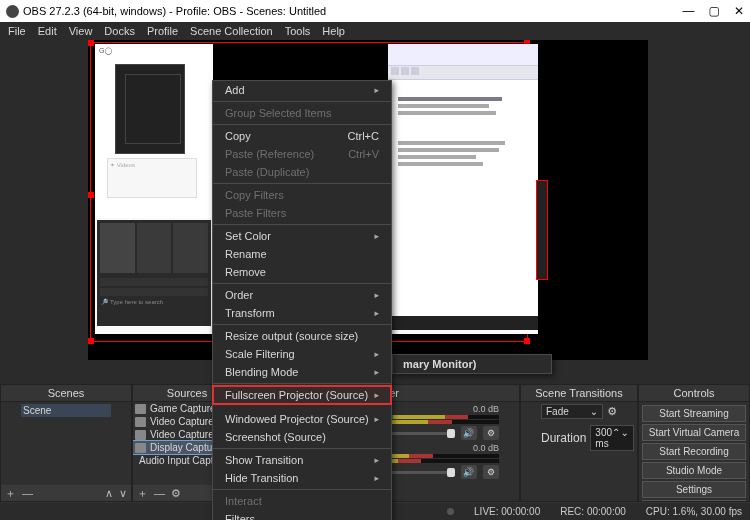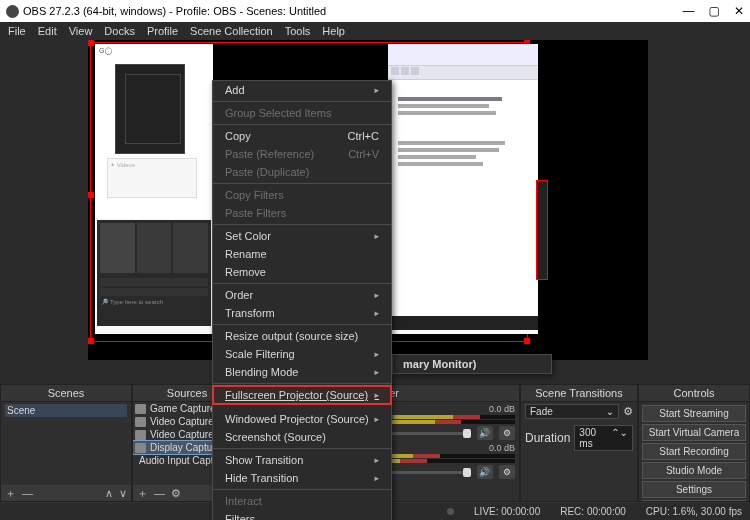--- a/index.html
+++ b/index.html
@@ -57,21 +57,20 @@
     display: flex; justify-content: space-between; align-items: center;
     padding: 3px 12px; font-size: 11px; color: #d8d8d8;
     cursor: default;
   }
   .ctx .item.disabled { color: #707070; }
   .ctx .sep { height: 1px; background: #4a4a4a; margin: 2px 0; }
   .ctx .item .arrow { color: #aaa; font-size: 9px; }
   .ctx .item.hl {
     outline: 2px solid #e03030; outline-offset: -1px;
     background: rgba(224,48,48,0.06);
-    text-decoration: underline;
   }
   
   .submenu {
     position:absolute; left:392px; top:357px; width:160px;
     background:#2b2b2b; border:1px solid #4a4a4a; z-index:49;
     box-shadow:2px 2px 6px #0008;
   }
   .submenu .item { padding:3px 10px; font-size:11px; color:#d8d8d8; }
   
   .dockbar {
@@ -93,21 +92,21 @@
     display:flex;
   }
   .dock {
     border:1px solid #222; background:#2f2f2f; display:flex;
     flex-direction:column;
   }
   .dock .hdr {
     text-align:center; background:#353535; padding:2px 0; font-size:11px;
     border-bottom:1px solid #222;
   }
-  .dock .body { flex:1; overflow:hidden; padding:2px 4px; }
+  .dock .body { flex:1; overflow:hidden; padding:2px 20px; }
   .dock .footer {
     height:16px; background:#3a3a3a; display:flex; align-items:center;
     gap:6px; padding:0 4px; color:#bbb;
   }
   
   .src-row {
     display:flex; align-items:center; gap:4px; padding:1px 2px;
     font-size:10px; white-space:nowrap; overflow:hidden;
   }
   .src-row.selected { background:#4a5666; outline:1px solid #6fa0d0; }

